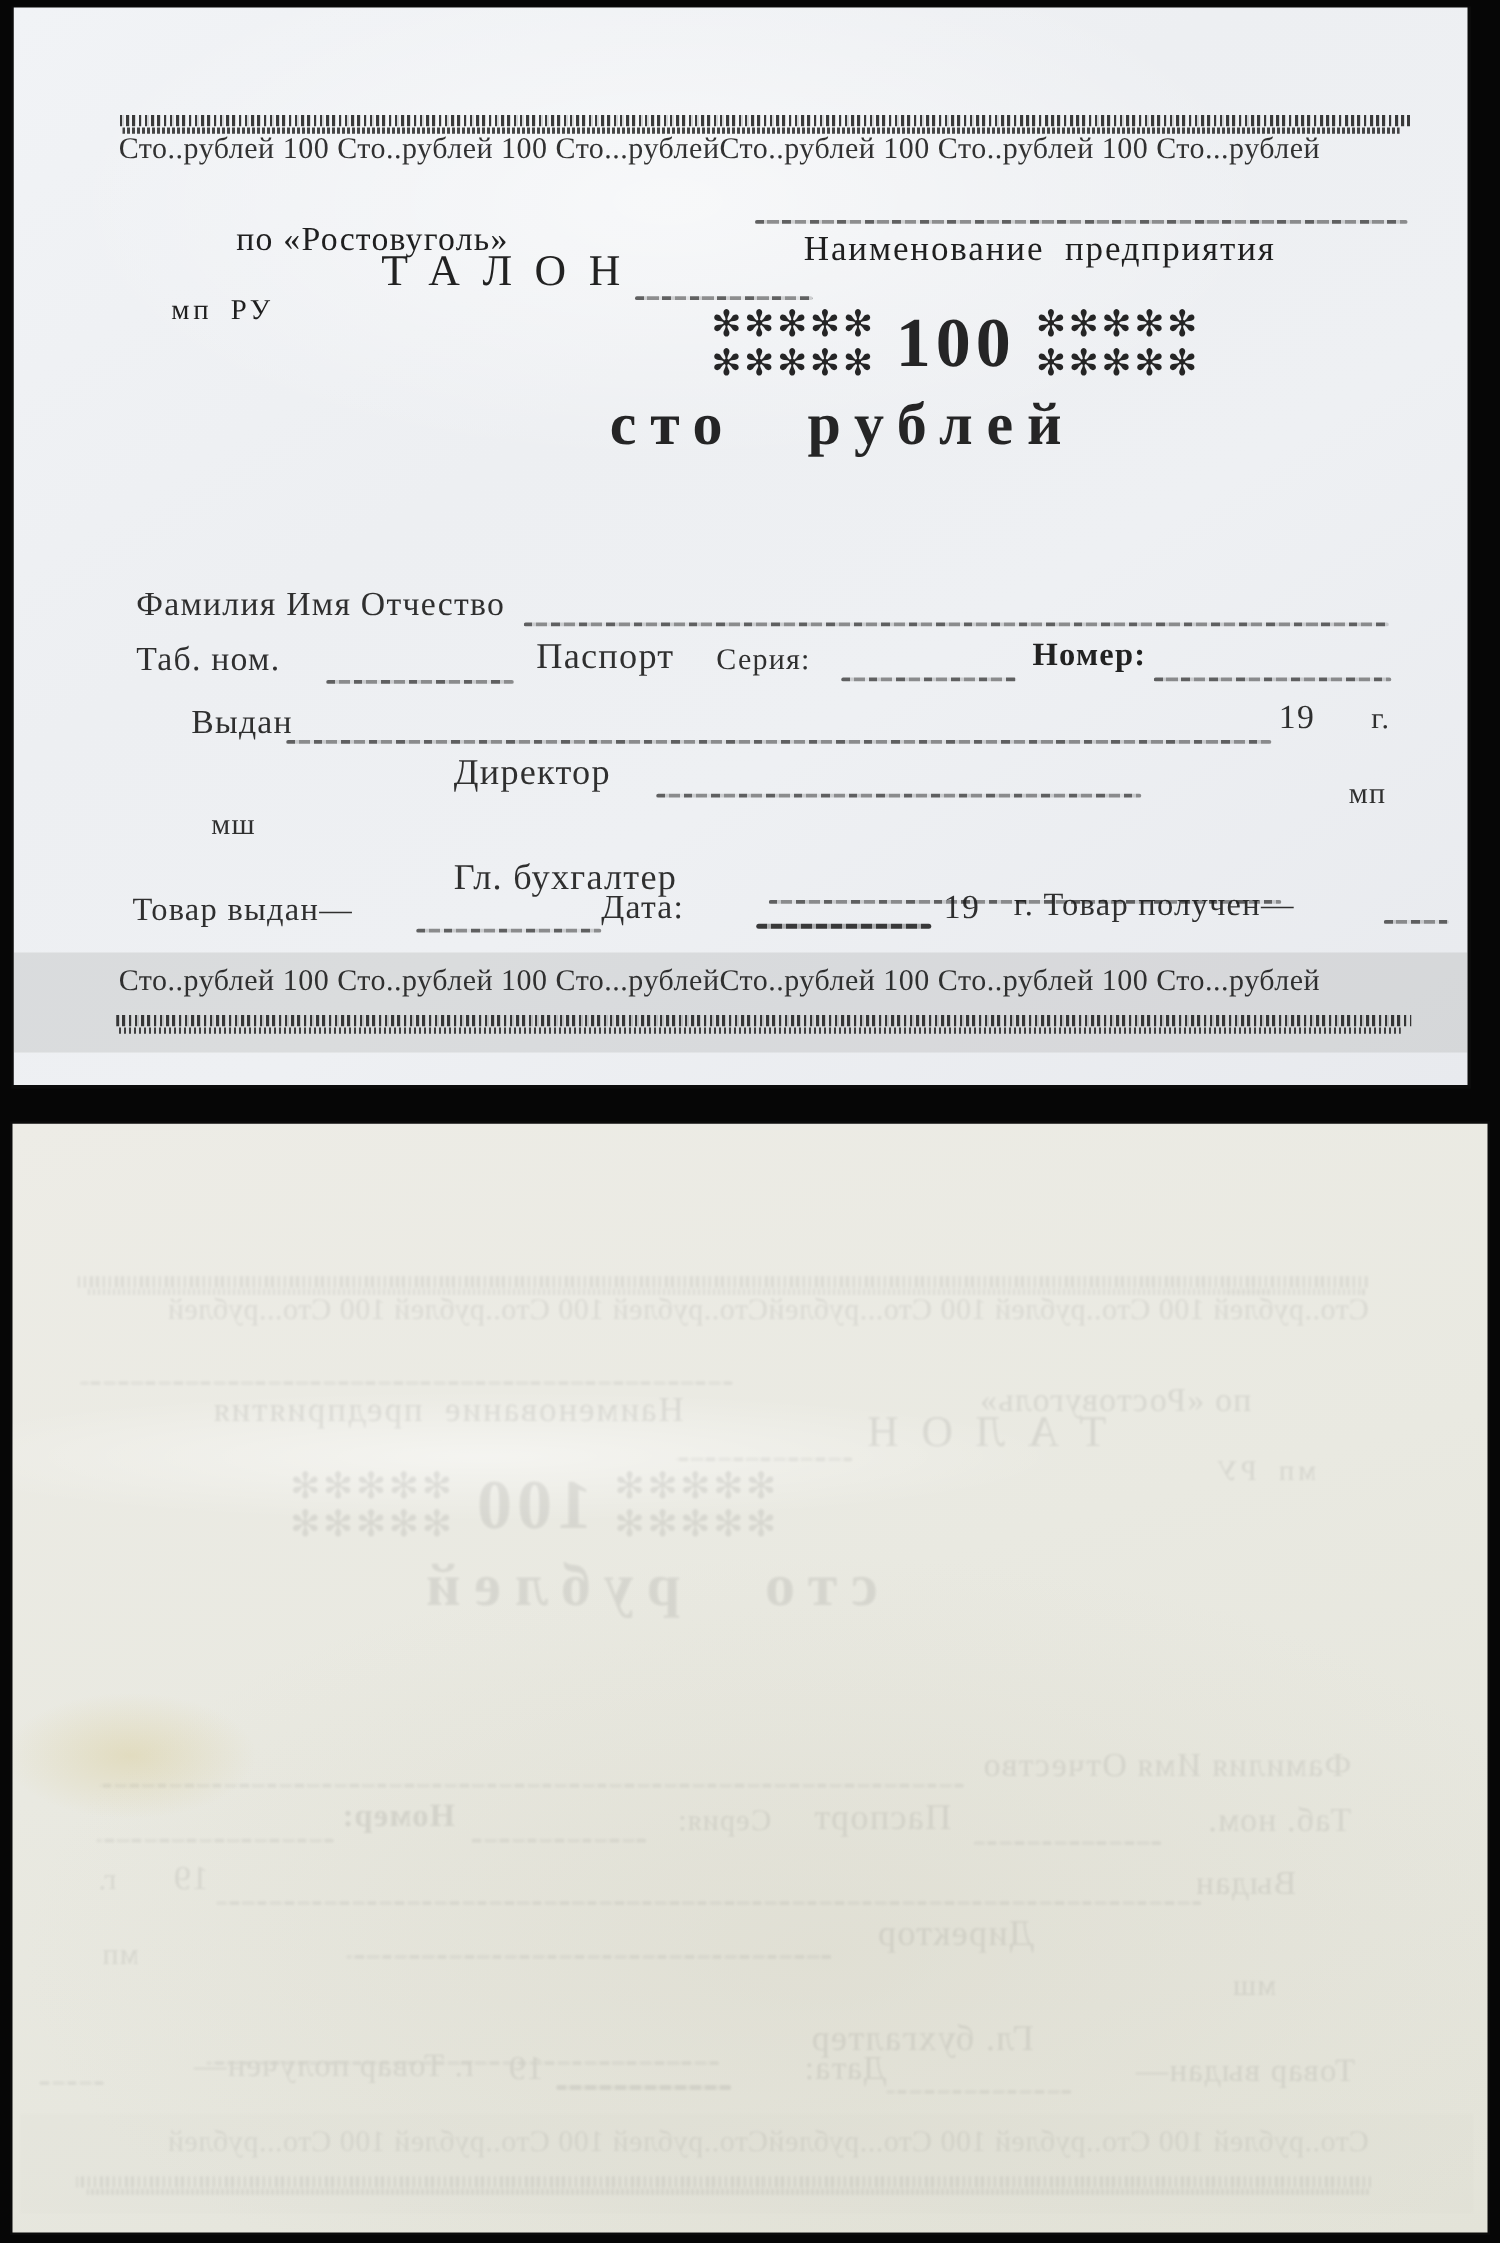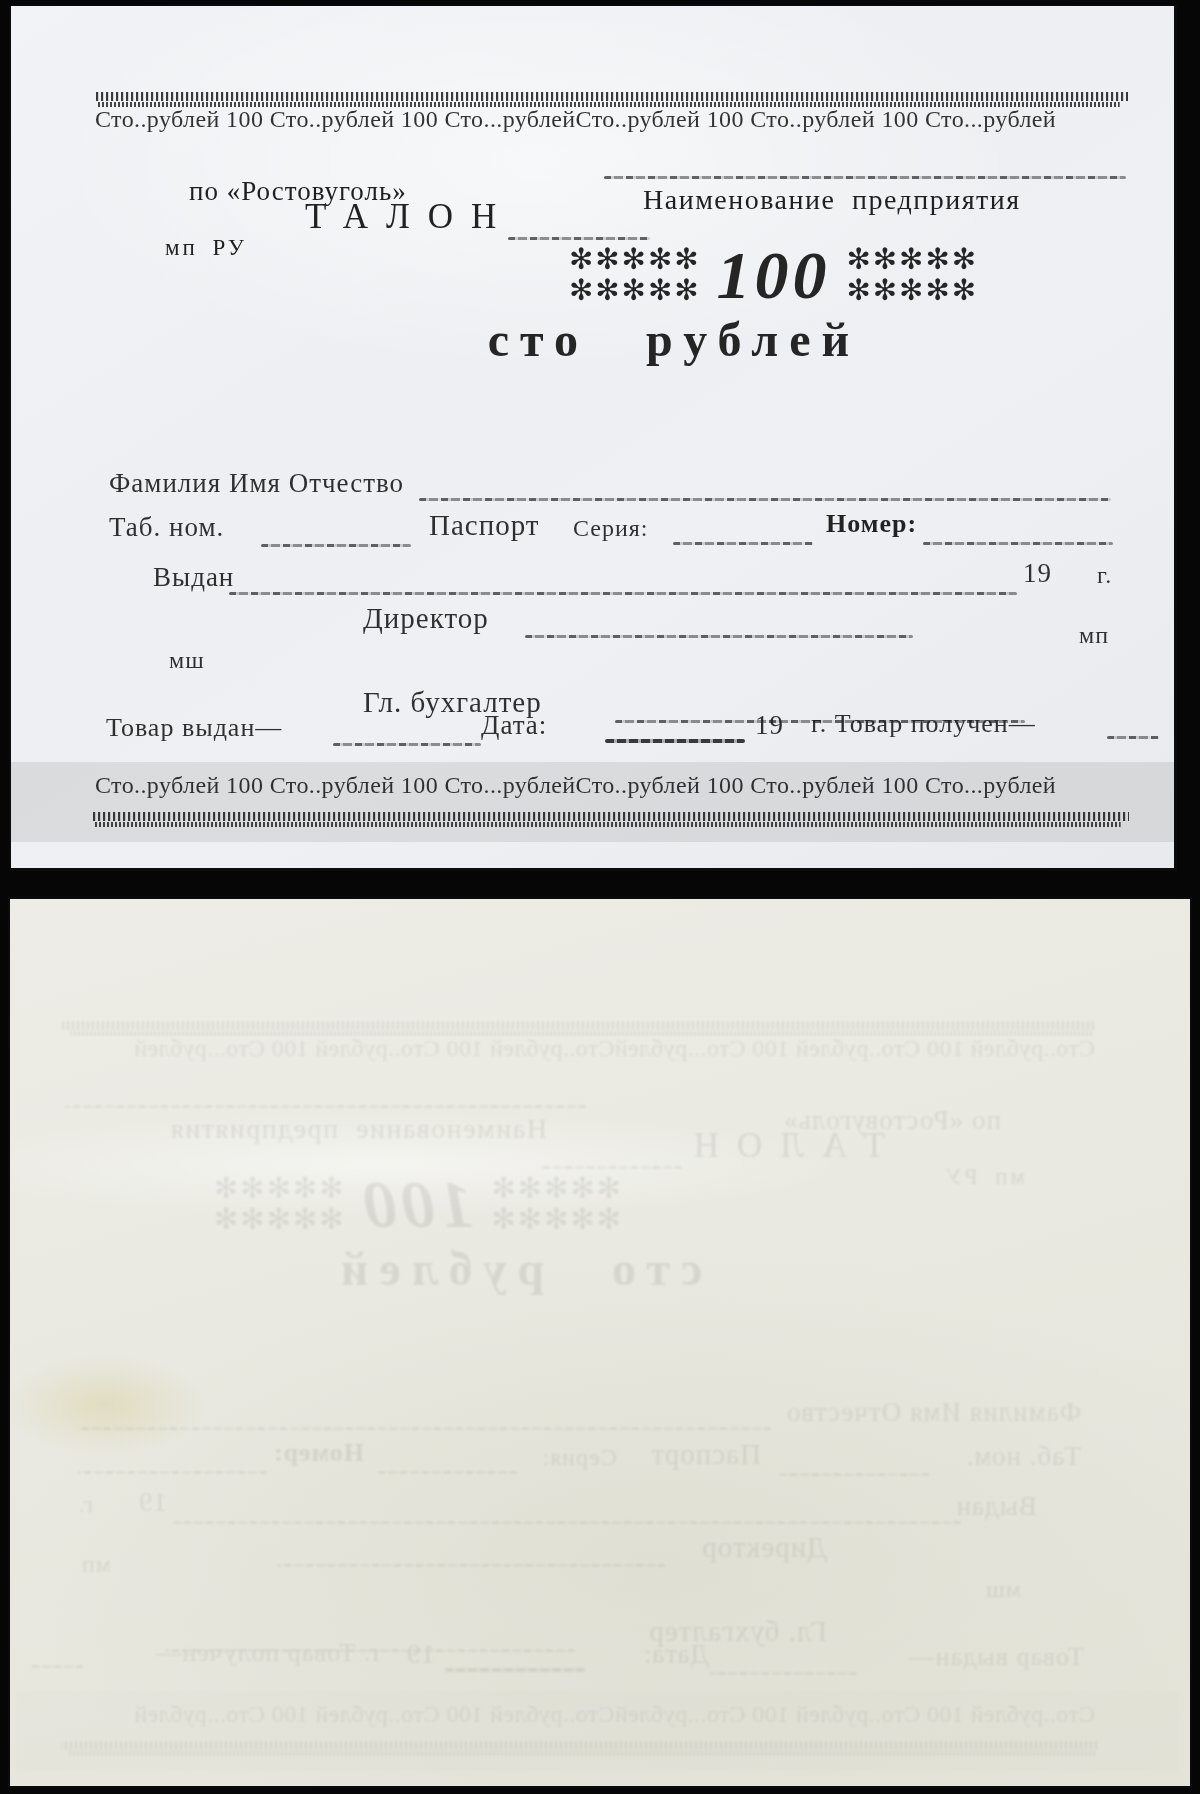--- a/index.html
+++ b/index.html
@@ -44,26 +44,26 @@
   
   .band{position:absolute;font-size:24px;white-space:nowrap;letter-spacing:.4px;color:rgba(28,28,28,.9);}
   .band-top{left:84px;top:100px;}
   .band-bottom{left:84px;top:766px;}
 
   .org{position:absolute;left:178px;top:138px;font-size:27px;letter-spacing:1px;margin-top:32px;}
   .caption-line{left:593px;top:170px;width:522px;}
   .caption{position:absolute;left:632px;top:178px;font-size:28px;letter-spacing:1.5px;word-spacing:8px;}
 
   .title{position:absolute;left:294px;top:191px;font-size:35px;letter-spacing:18px;color:rgba(22,22,22,.95);}
-  .mp-ru{position:absolute;left:126px;top:229px;font-size:23px;letter-spacing:3px;word-spacing:6px;margin-left:28px;}
+  .mp-ru{position:absolute;left:126px;top:229px;font-size:23px;letter-spacing:3px;word-spacing:6px;}
 
   .amount-block{position:absolute;left:558px;top:238px;display:flex;align-items:center;gap:16px;}
   .stars{font-family:"DejaVu Sans",sans-serif;font-size:29px;line-height:31px;letter-spacing:2px;
          color:rgba(20,20,20,.92);white-space:nowrap;}
-  .amount-num{font-size:68px;line-height:58px;font-weight:bold;letter-spacing:4px;color:rgba(20,20,20,.92);font-style:italic;}
+  .amount-num{font-size:56px;line-height:58px;font-weight:bold;letter-spacing:4px;color:rgba(20,20,20,.92);}
 
   .amount-words{position:absolute;left:448px;top:306px;width:430px;text-align:center;
     font-size:48px;font-weight:bold;letter-spacing:11px;word-spacing:34px;color:rgba(22,22,22,.93);white-space:nowrap;}
 
   .lbl{position:absolute;font-size:27px;letter-spacing:1px;white-space:nowrap;color:rgba(30,30,30,.92);}
   .lbl.small{font-size:24px;}
   .lbl.b{font-weight:bold;color:rgba(22,22,22,.95);}
 
   .gray-band{position:absolute;left:0;top:756px;width:100%;height:80px;background:rgba(105,105,100,.15);}
 

